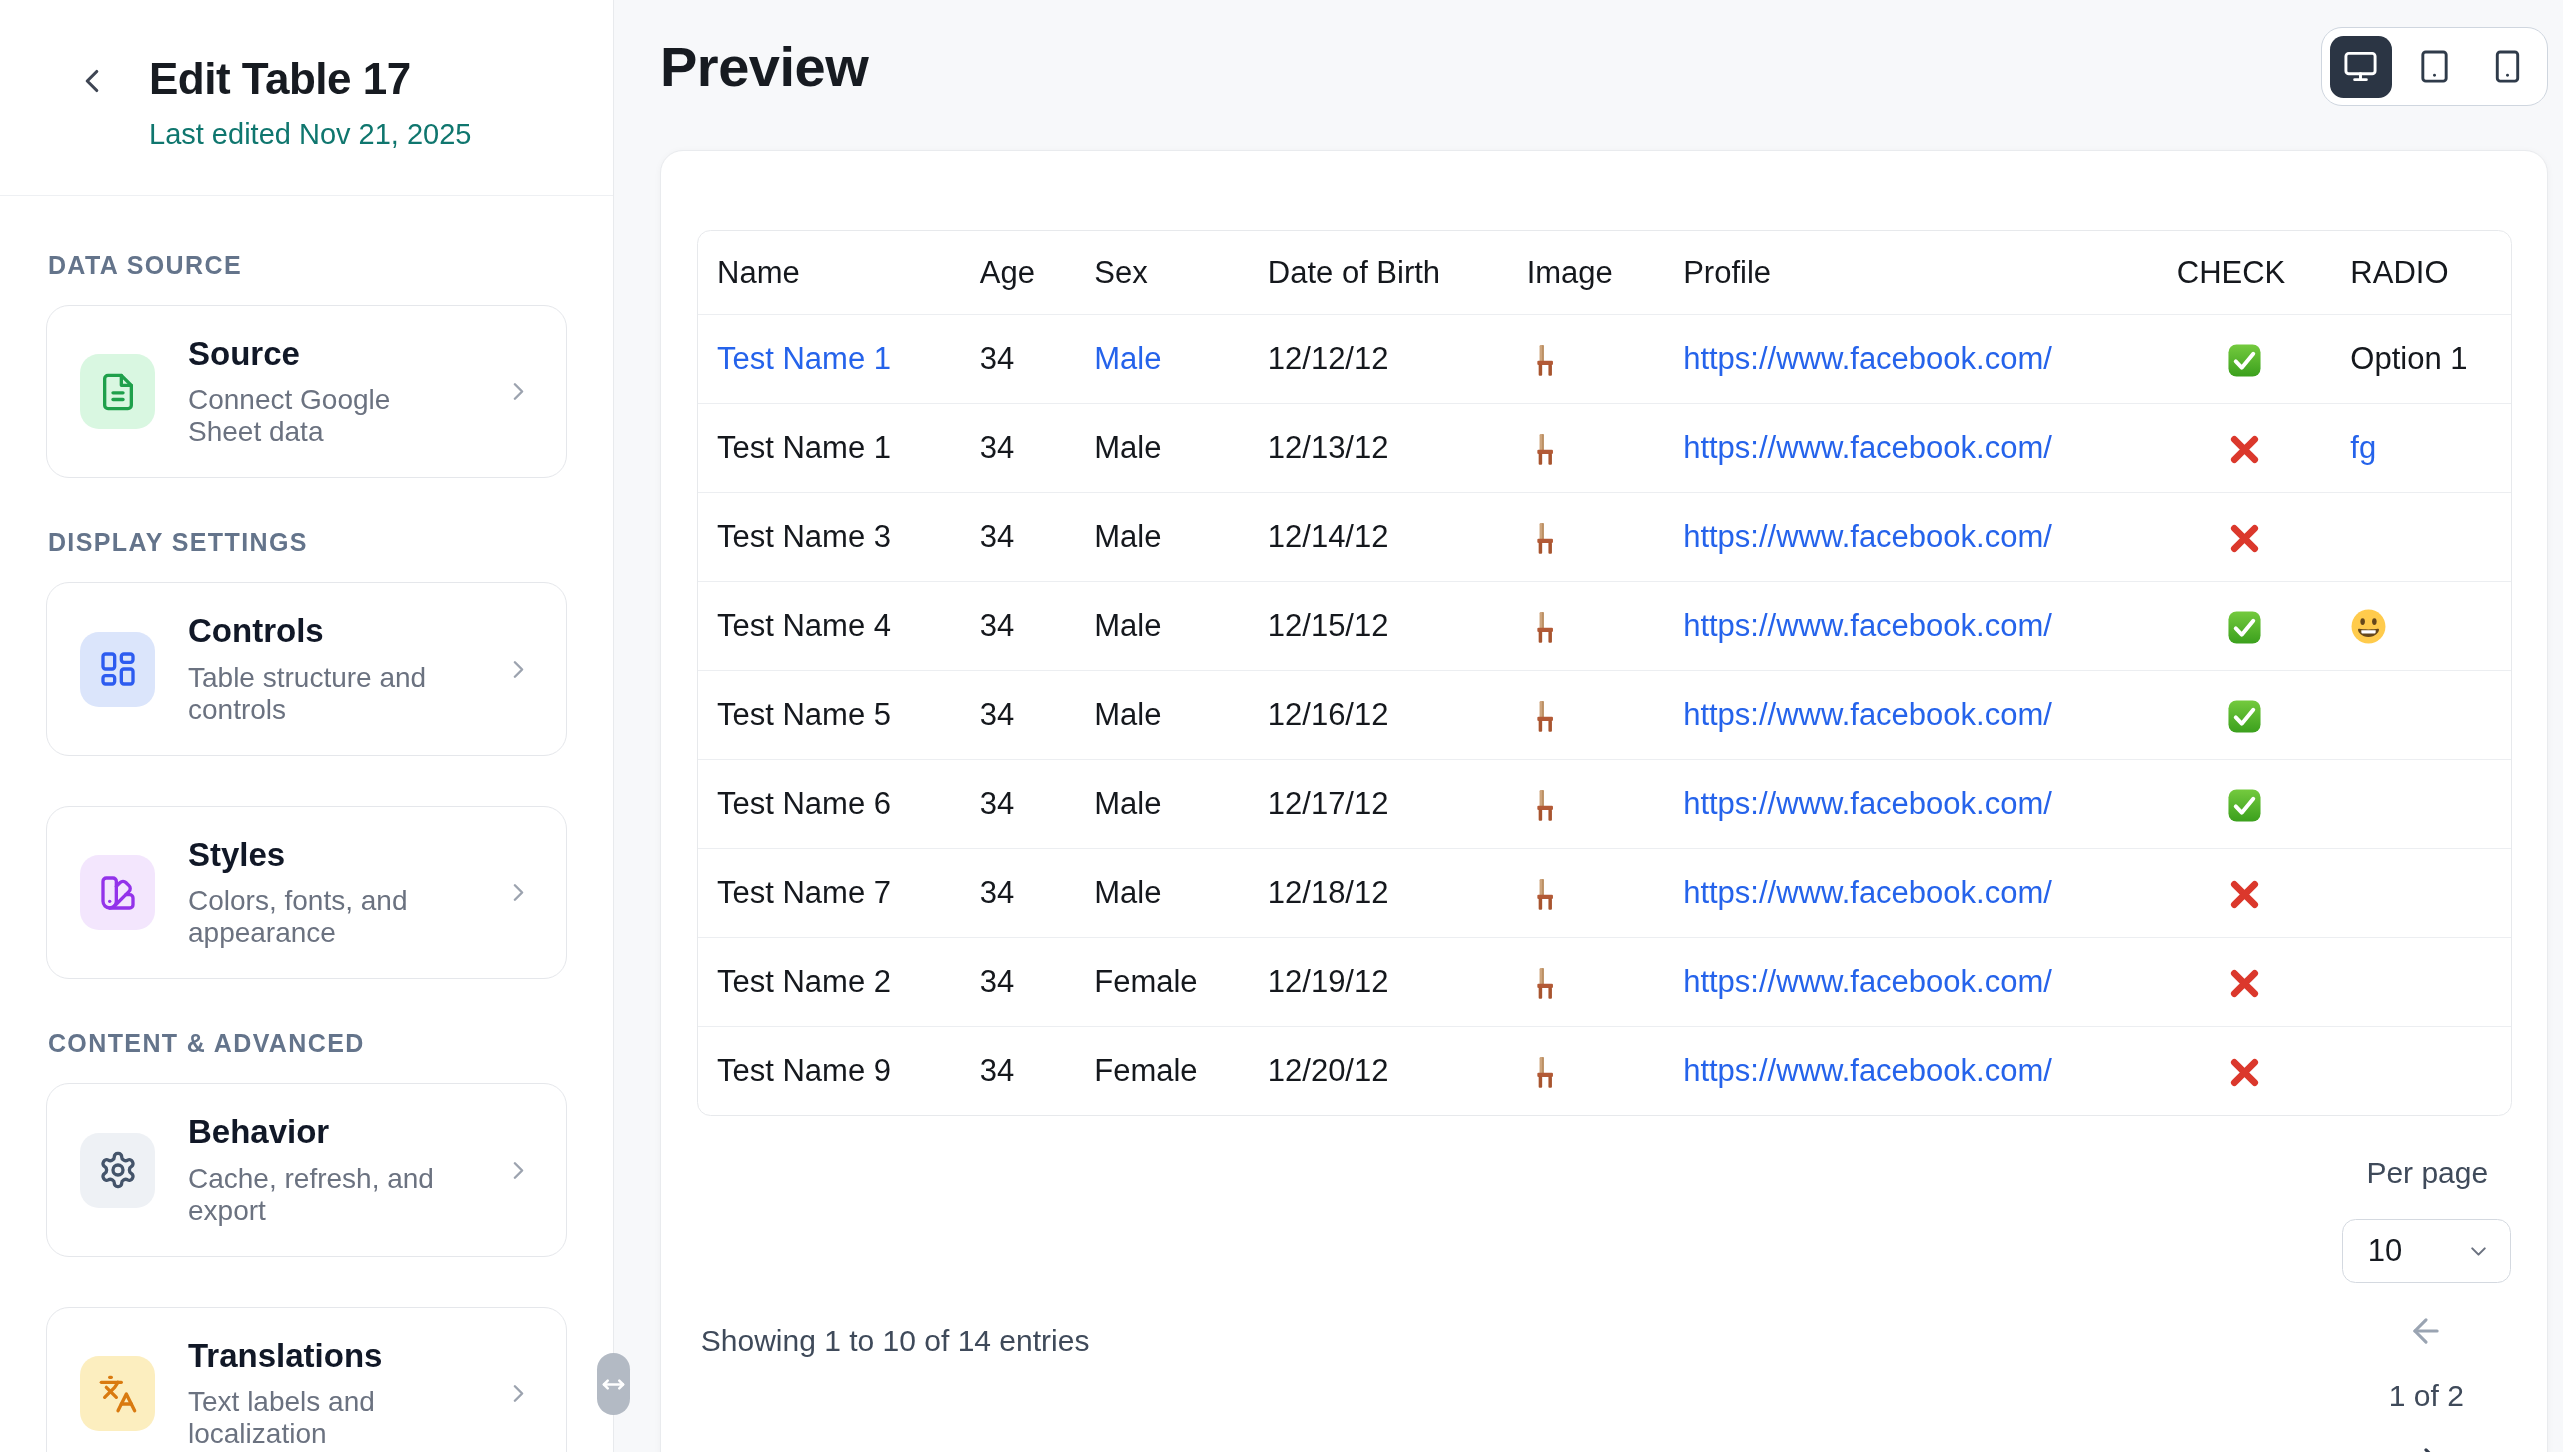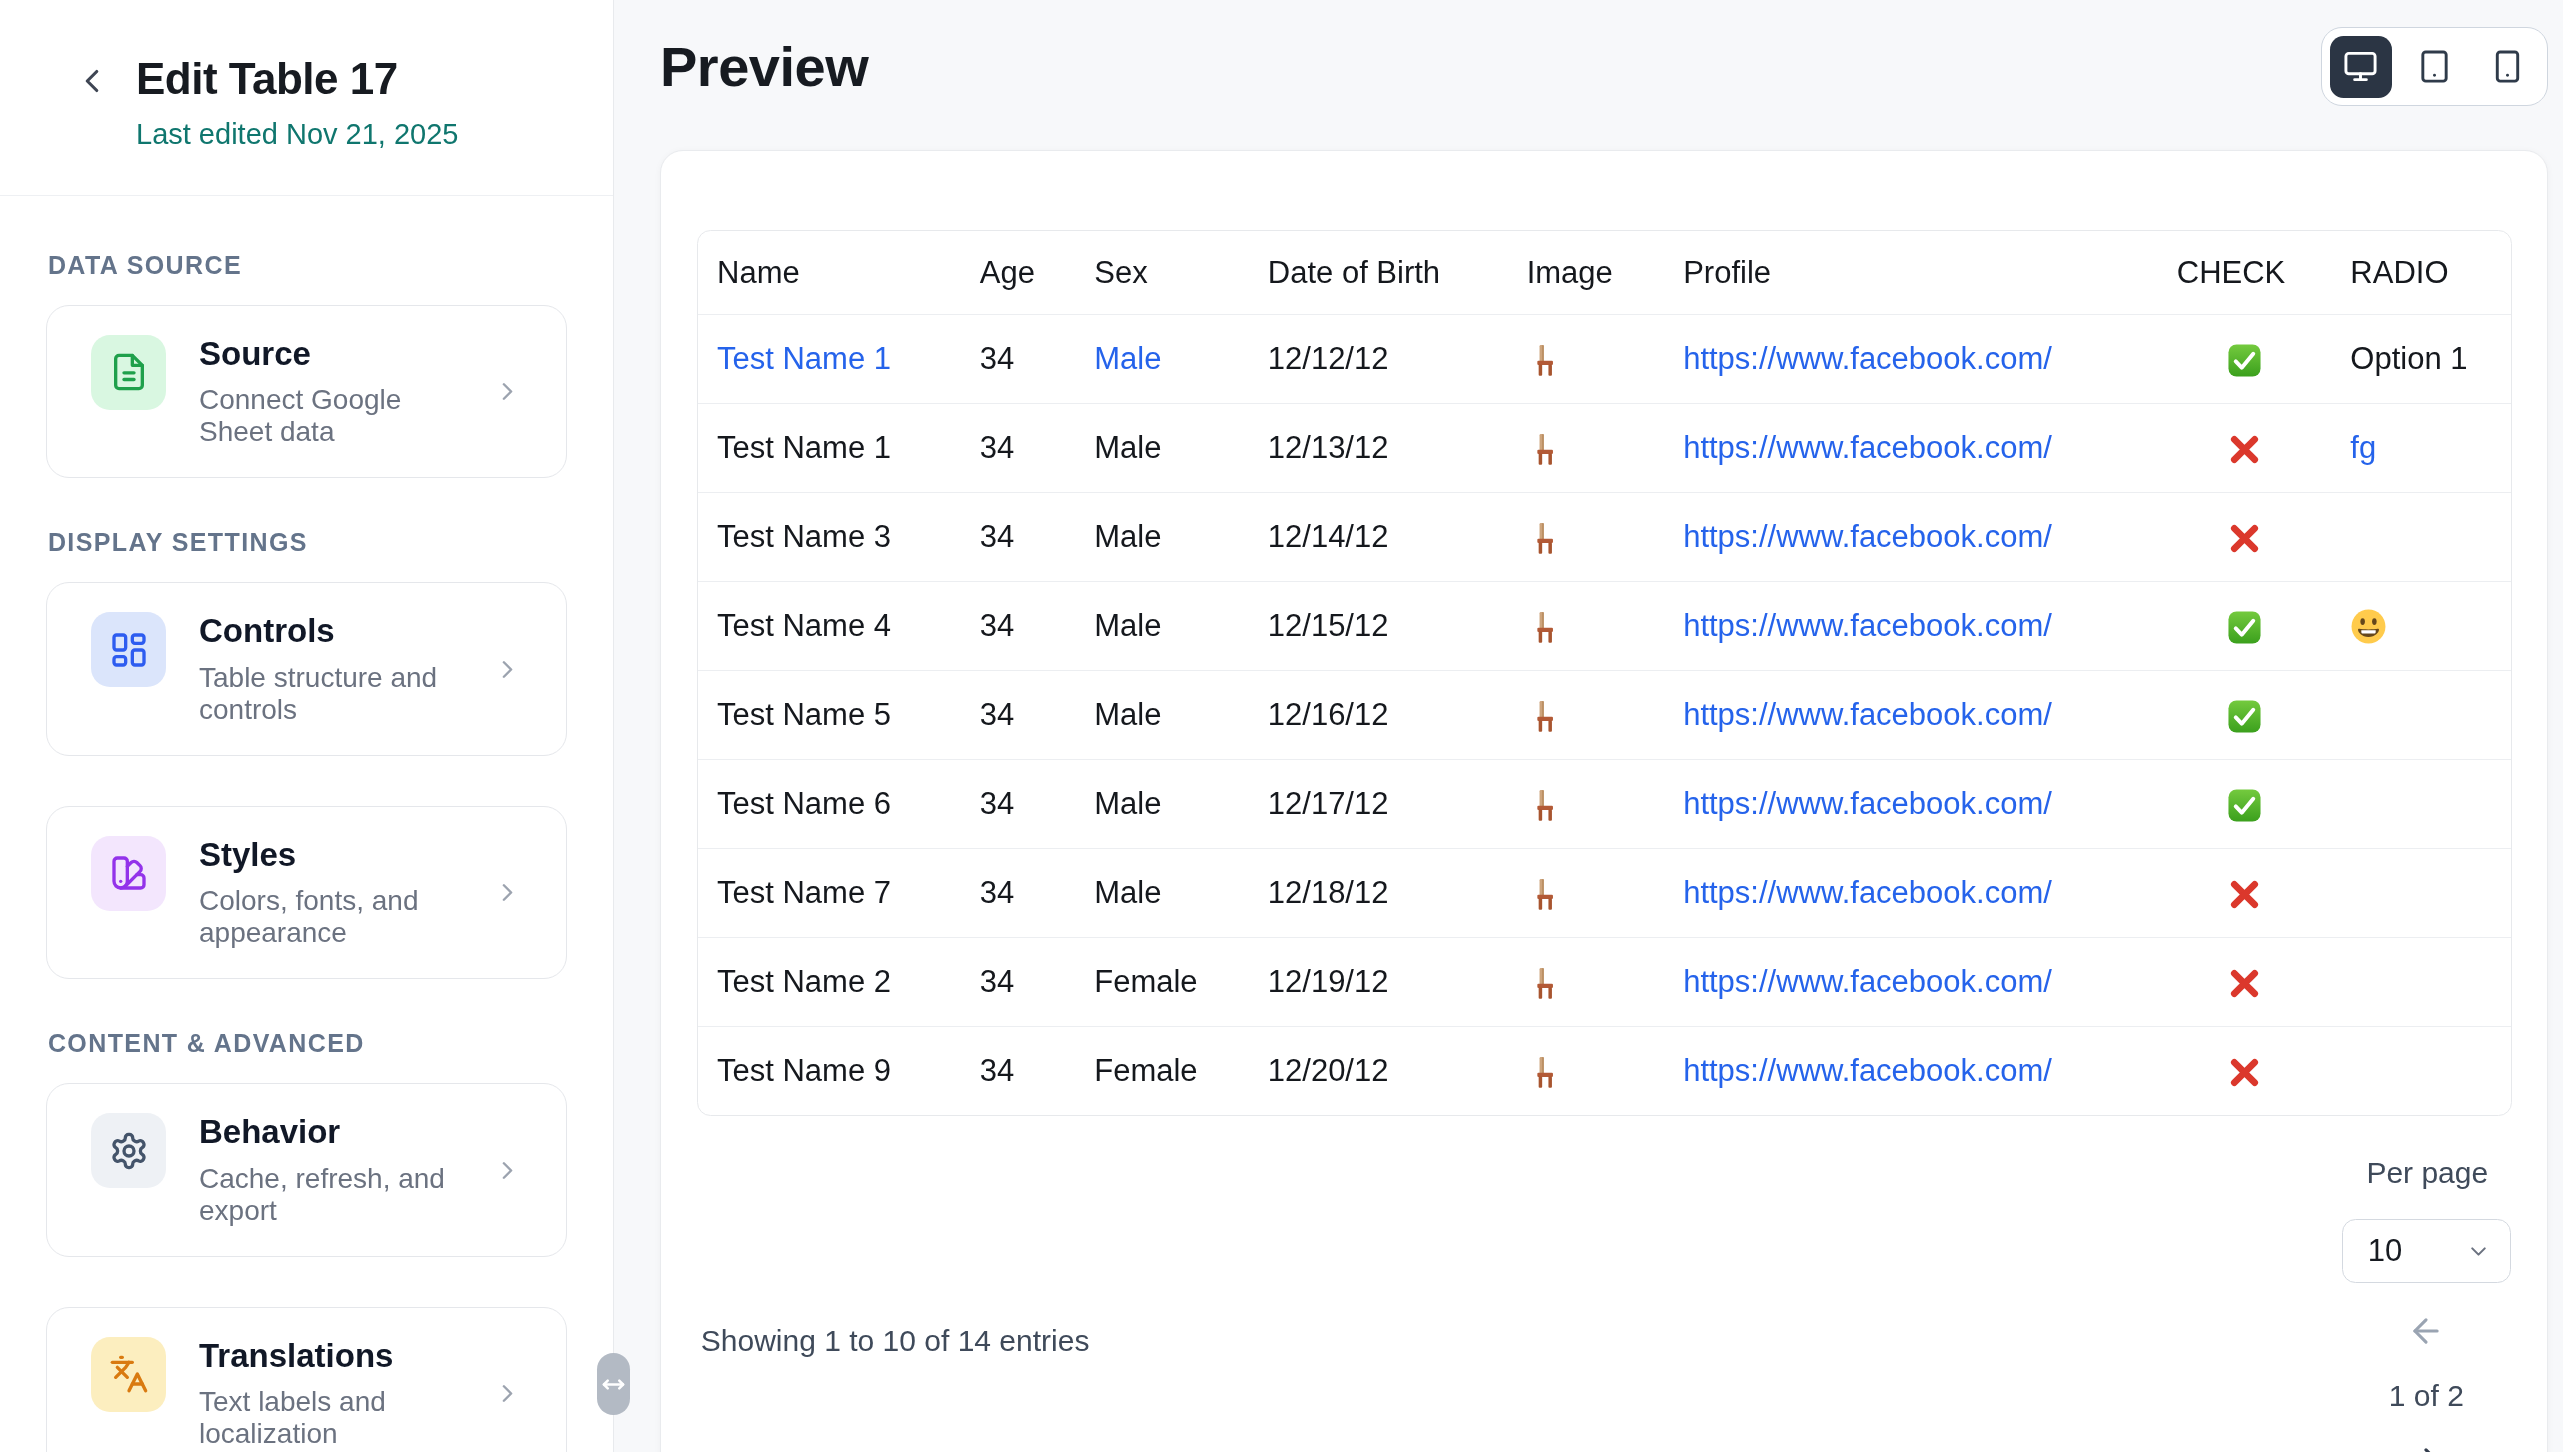--- a/index.html
+++ b/index.html
@@ -2,28 +2,28 @@
 <html><head>
 <meta charset="utf-8">
 <style>
   * { margin:0; padding:0; box-sizing:border-box; }
   html,body { width:2563px; height:1453px; overflow:hidden;
     font-family:"Liberation Sans", sans-serif; background:#f7f8fa; color:#16181d; }
   .app { display:flex; width:100%; height:100%; position:relative; }
 
   
   .sidebar { width:614px; min-width:614px; background:#ffffff; border-right:1.9px solid #e8eaed; height:100%; }
-  .sidebar-header { display:flex; align-items:flex-start; gap:25px; padding:54px 38px 44px 73px; border-bottom:1.9px solid #eef0f3; }
+  .sidebar-header { display:flex; align-items:flex-start; gap:38px; padding:54px 38px 44px 73px; border-bottom:1.9px solid #eef0f3; }
   .back-btn { width:38px; height:38px; margin-top:7.7px; background:none; border:none; cursor:pointer; color:#3f4654; }
   .sb-title { font-size:44px; font-weight:700; color:#171b21; letter-spacing:-0.5px; }
   .sb-sub { font-size:29px; color:#0f766e; margin-top:13.5px; }
   .sidebar-body { padding:38px 46px 0 46px; }
   .section-label { font-size:25px; font-weight:700; color:#64748b; letter-spacing:1.4px; margin:44px 1.9px 25px; }
   .section-label:first-child { margin-top:17.3px; }
-  .card { display:flex; gap:33px; border:1.9px solid #e5e7eb; border-radius:23px; padding:29px 44px; margin-bottom:50px; background:#fff; cursor:pointer; }
+  .card { display:flex; align-items:center; gap:33px; border:1.9px solid #e5e7eb; border-radius:23px; padding:29px 33px; margin-bottom:50px; background:#fff; cursor:pointer; }
   .icon-box { width:75px; height:75px; border-radius:19px; display:flex; align-items:center; justify-content:center; flex:none; }
   .icon-box .icn { width:40px; height:40px; }
   .card-text { flex:1; }
   .card-title { font-size:33px; font-weight:700; color:#111827; }
   .card-sub { font-size:28px; color:#6b7280; margin-top:11.5px; }
   .card-chevron { width:29px; height:29px; color:#9ca3af; align-self:center; flex:none; }
   .resize-handle { position:absolute; left:597px; top:1353px; width:33px; height:62px; border-radius:16.4px; background:#b3bac4; display:flex; align-items:center; justify-content:center; z-index:5; cursor:col-resize; }
   .resize-handle .icn { width:23px; height:23px; color:#ffffff; }
 
   

